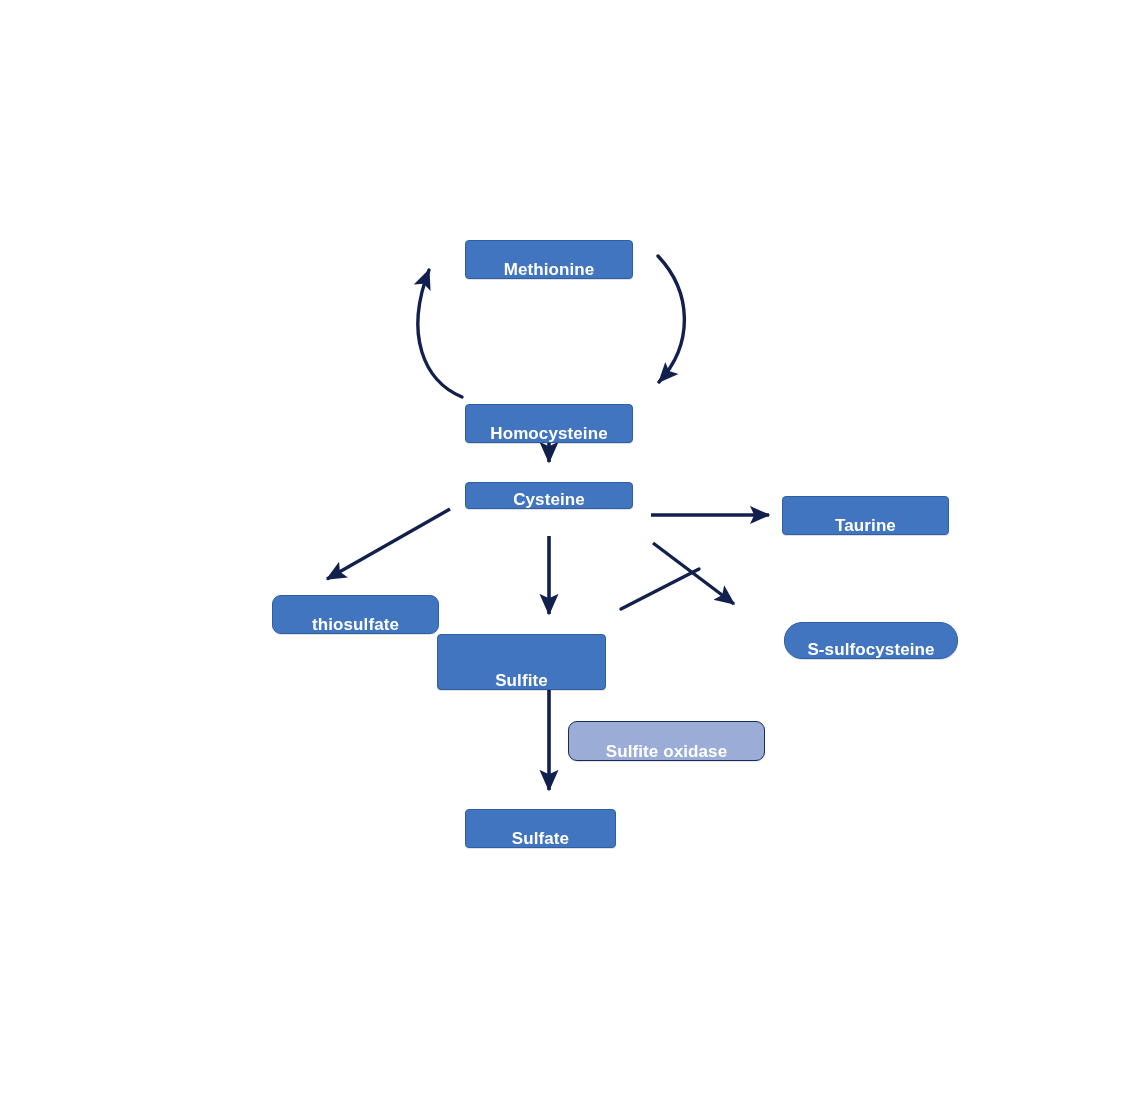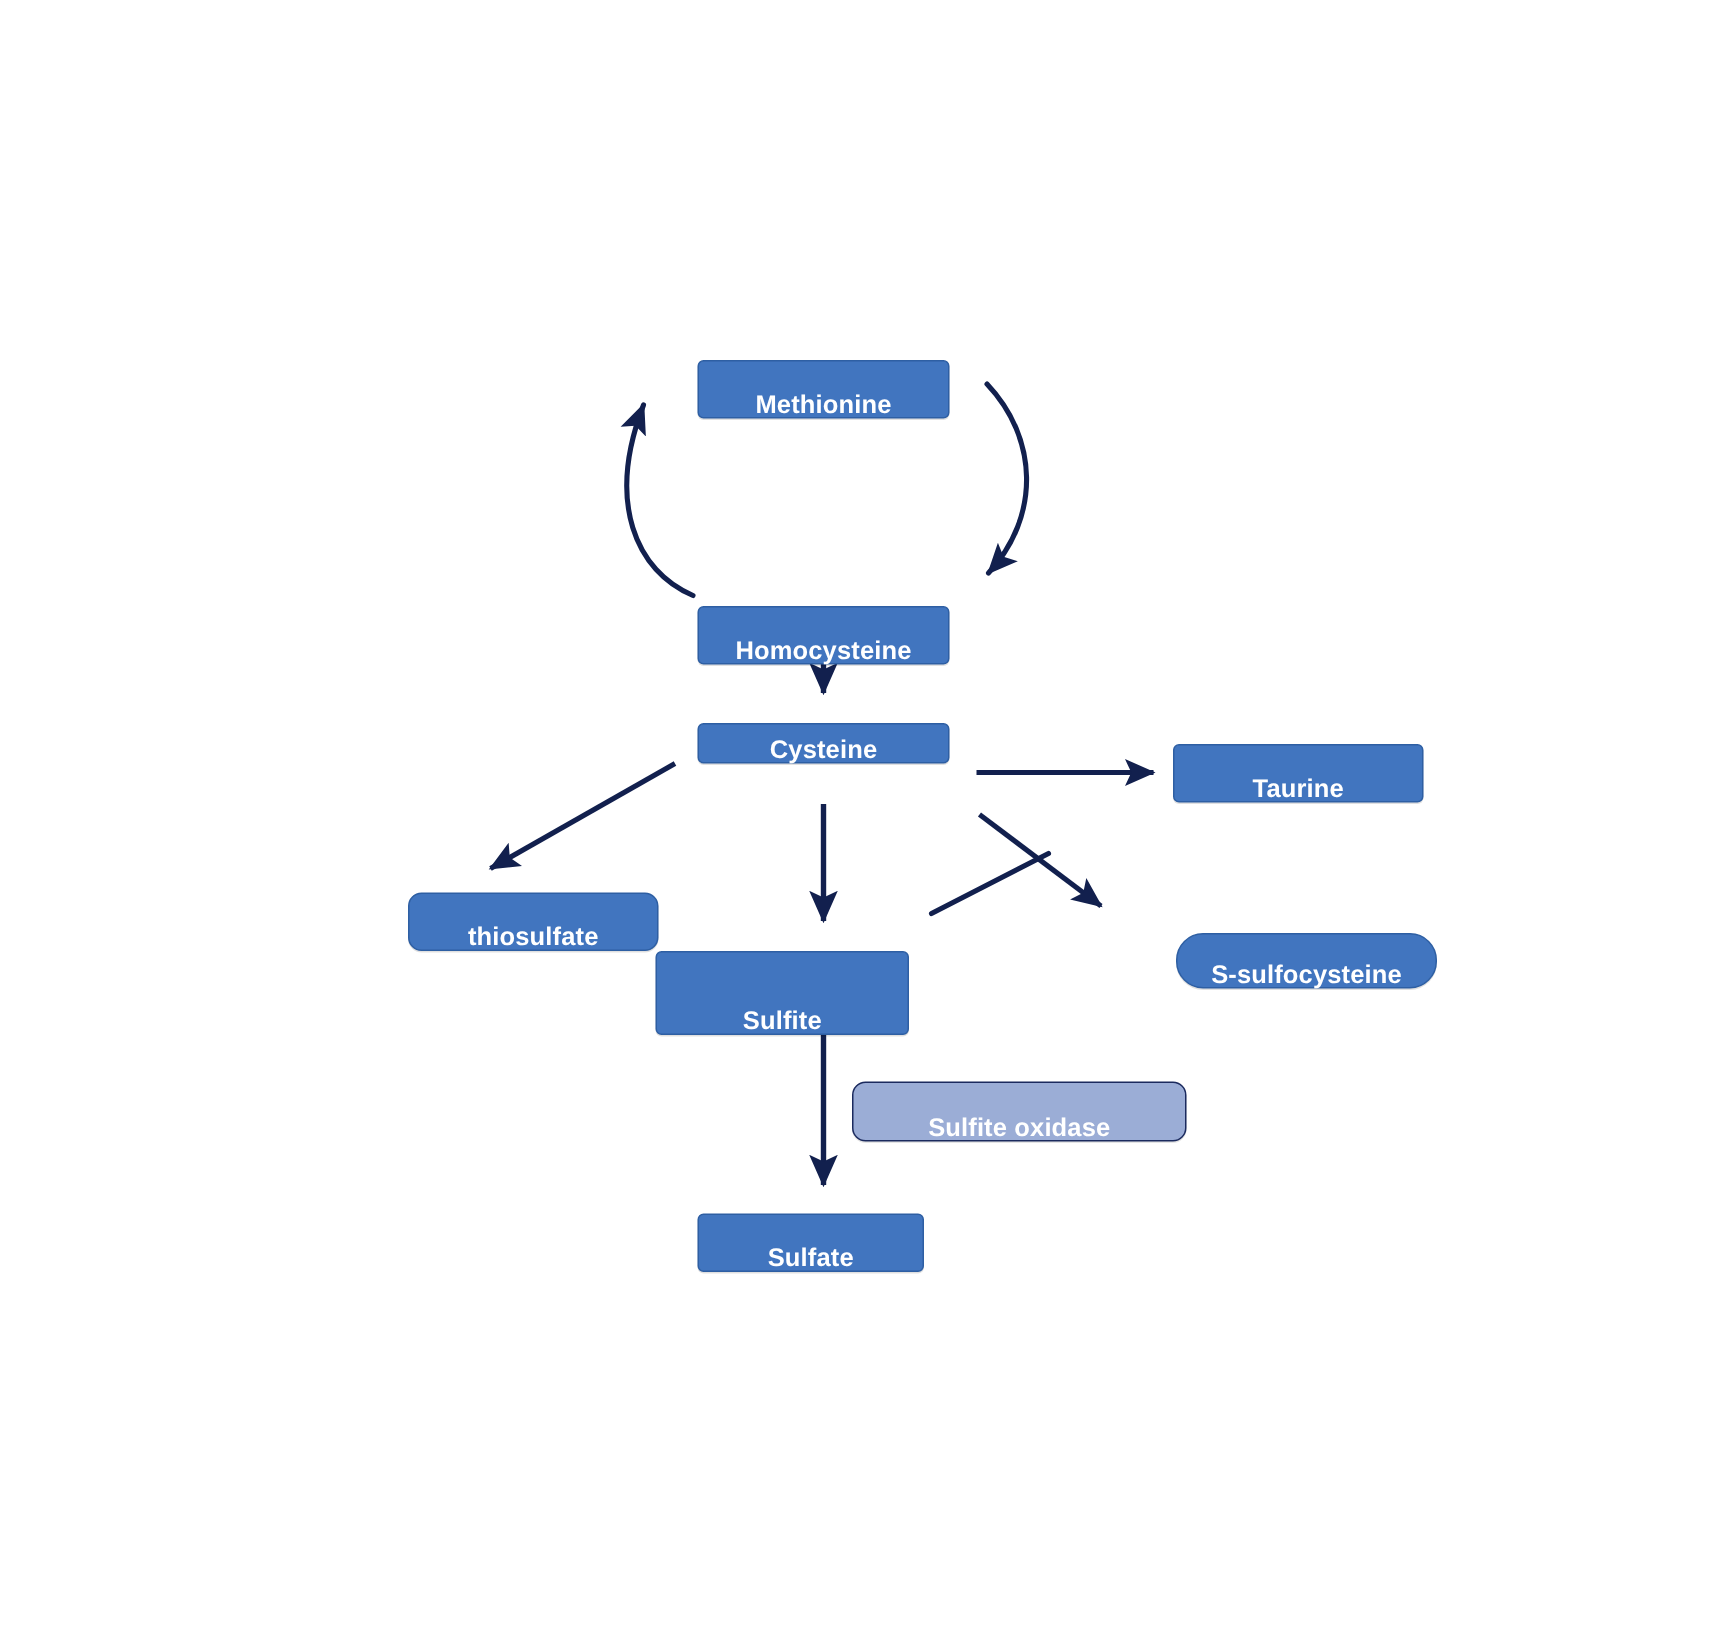--- a/index.html
+++ b/index.html
@@ -109,21 +109,21 @@
   </div>
 
   <div class="node node-metabolite node-rounded" style="left:740px; top:622px; width:174px; height:37px;border-radius:18px;">
     <span>S-sulfocysteine</span>
   </div>
 
   <div class="node node-metabolite" style="left:437px; top:634px; width:169px; height:56px;">
     <span>Sulfite</span>
   </div>
 
-  <div class="node node-enzyme" style="left:568px; top:721px; width:223px; height:40px;">
+  <div class="node node-enzyme" style="left:568px; top:721px; width:197px; height:40px;">
     <span>Sulfite oxidase</span>
   </div>
 
   <div class="node node-metabolite" style="left:465px; top:809px; width:151px; height:39px;">
     <span>Sulfate</span>
   </div>
 
 </div>
 
 </body></html>

